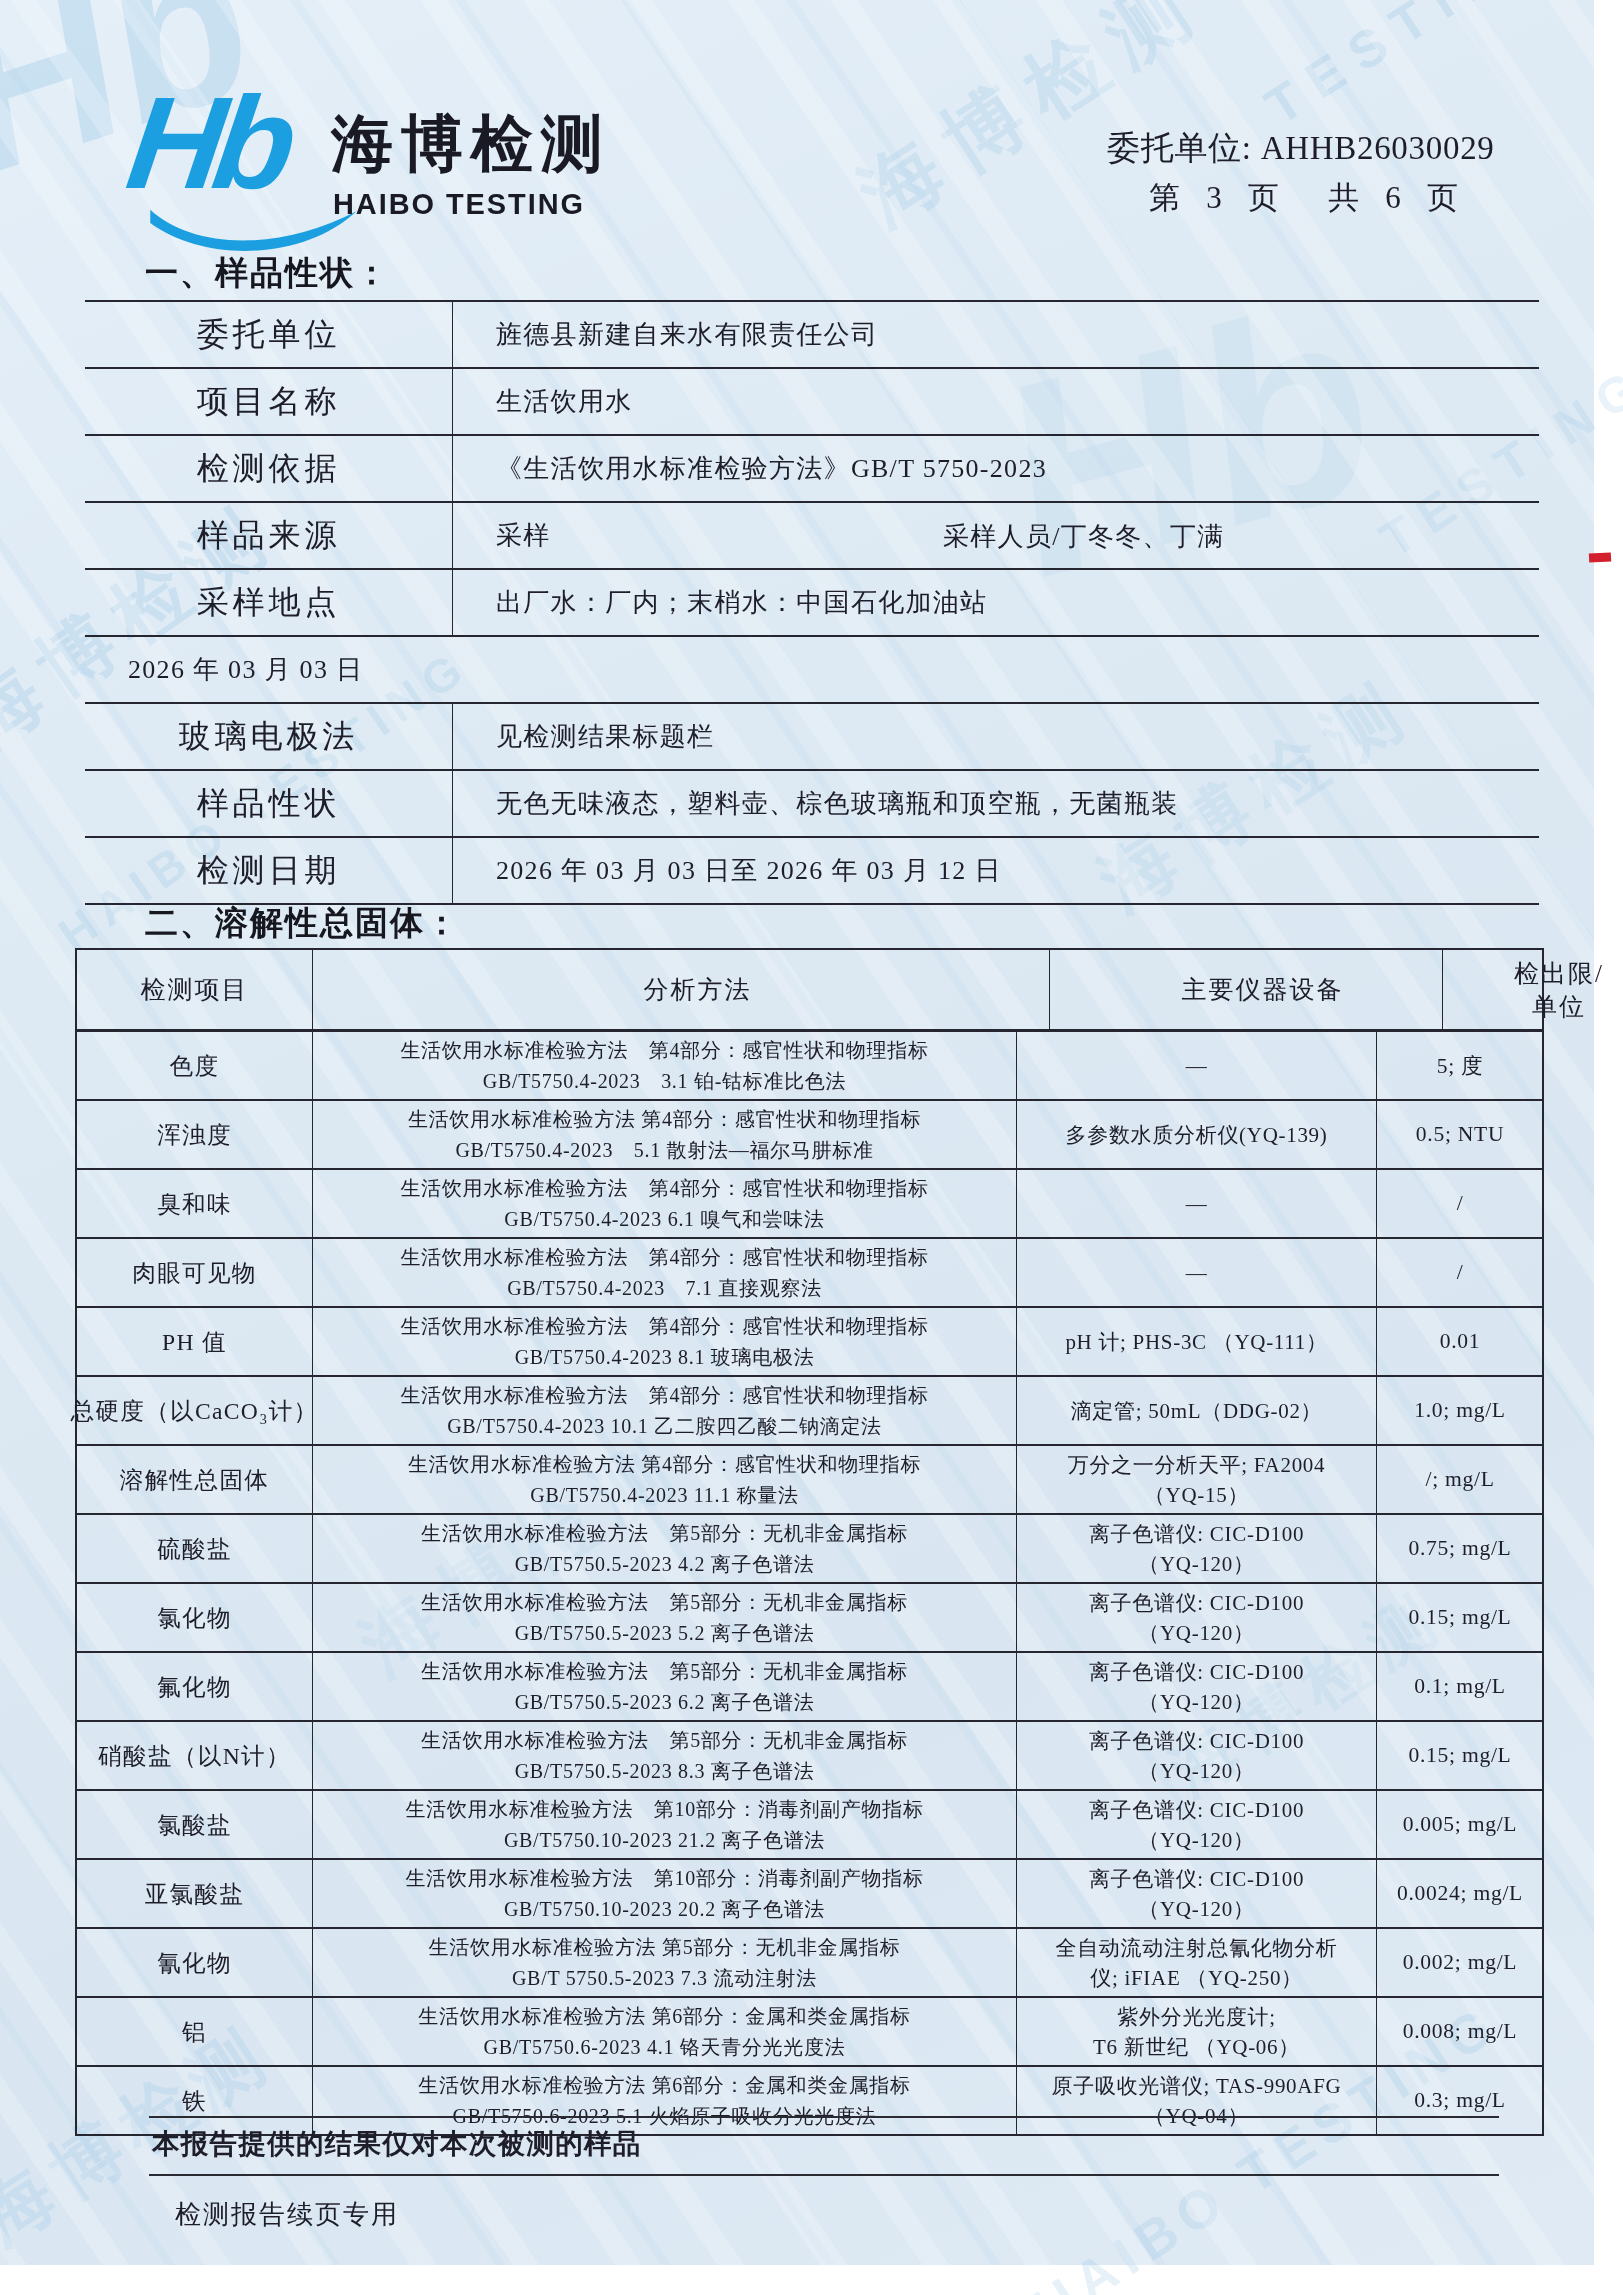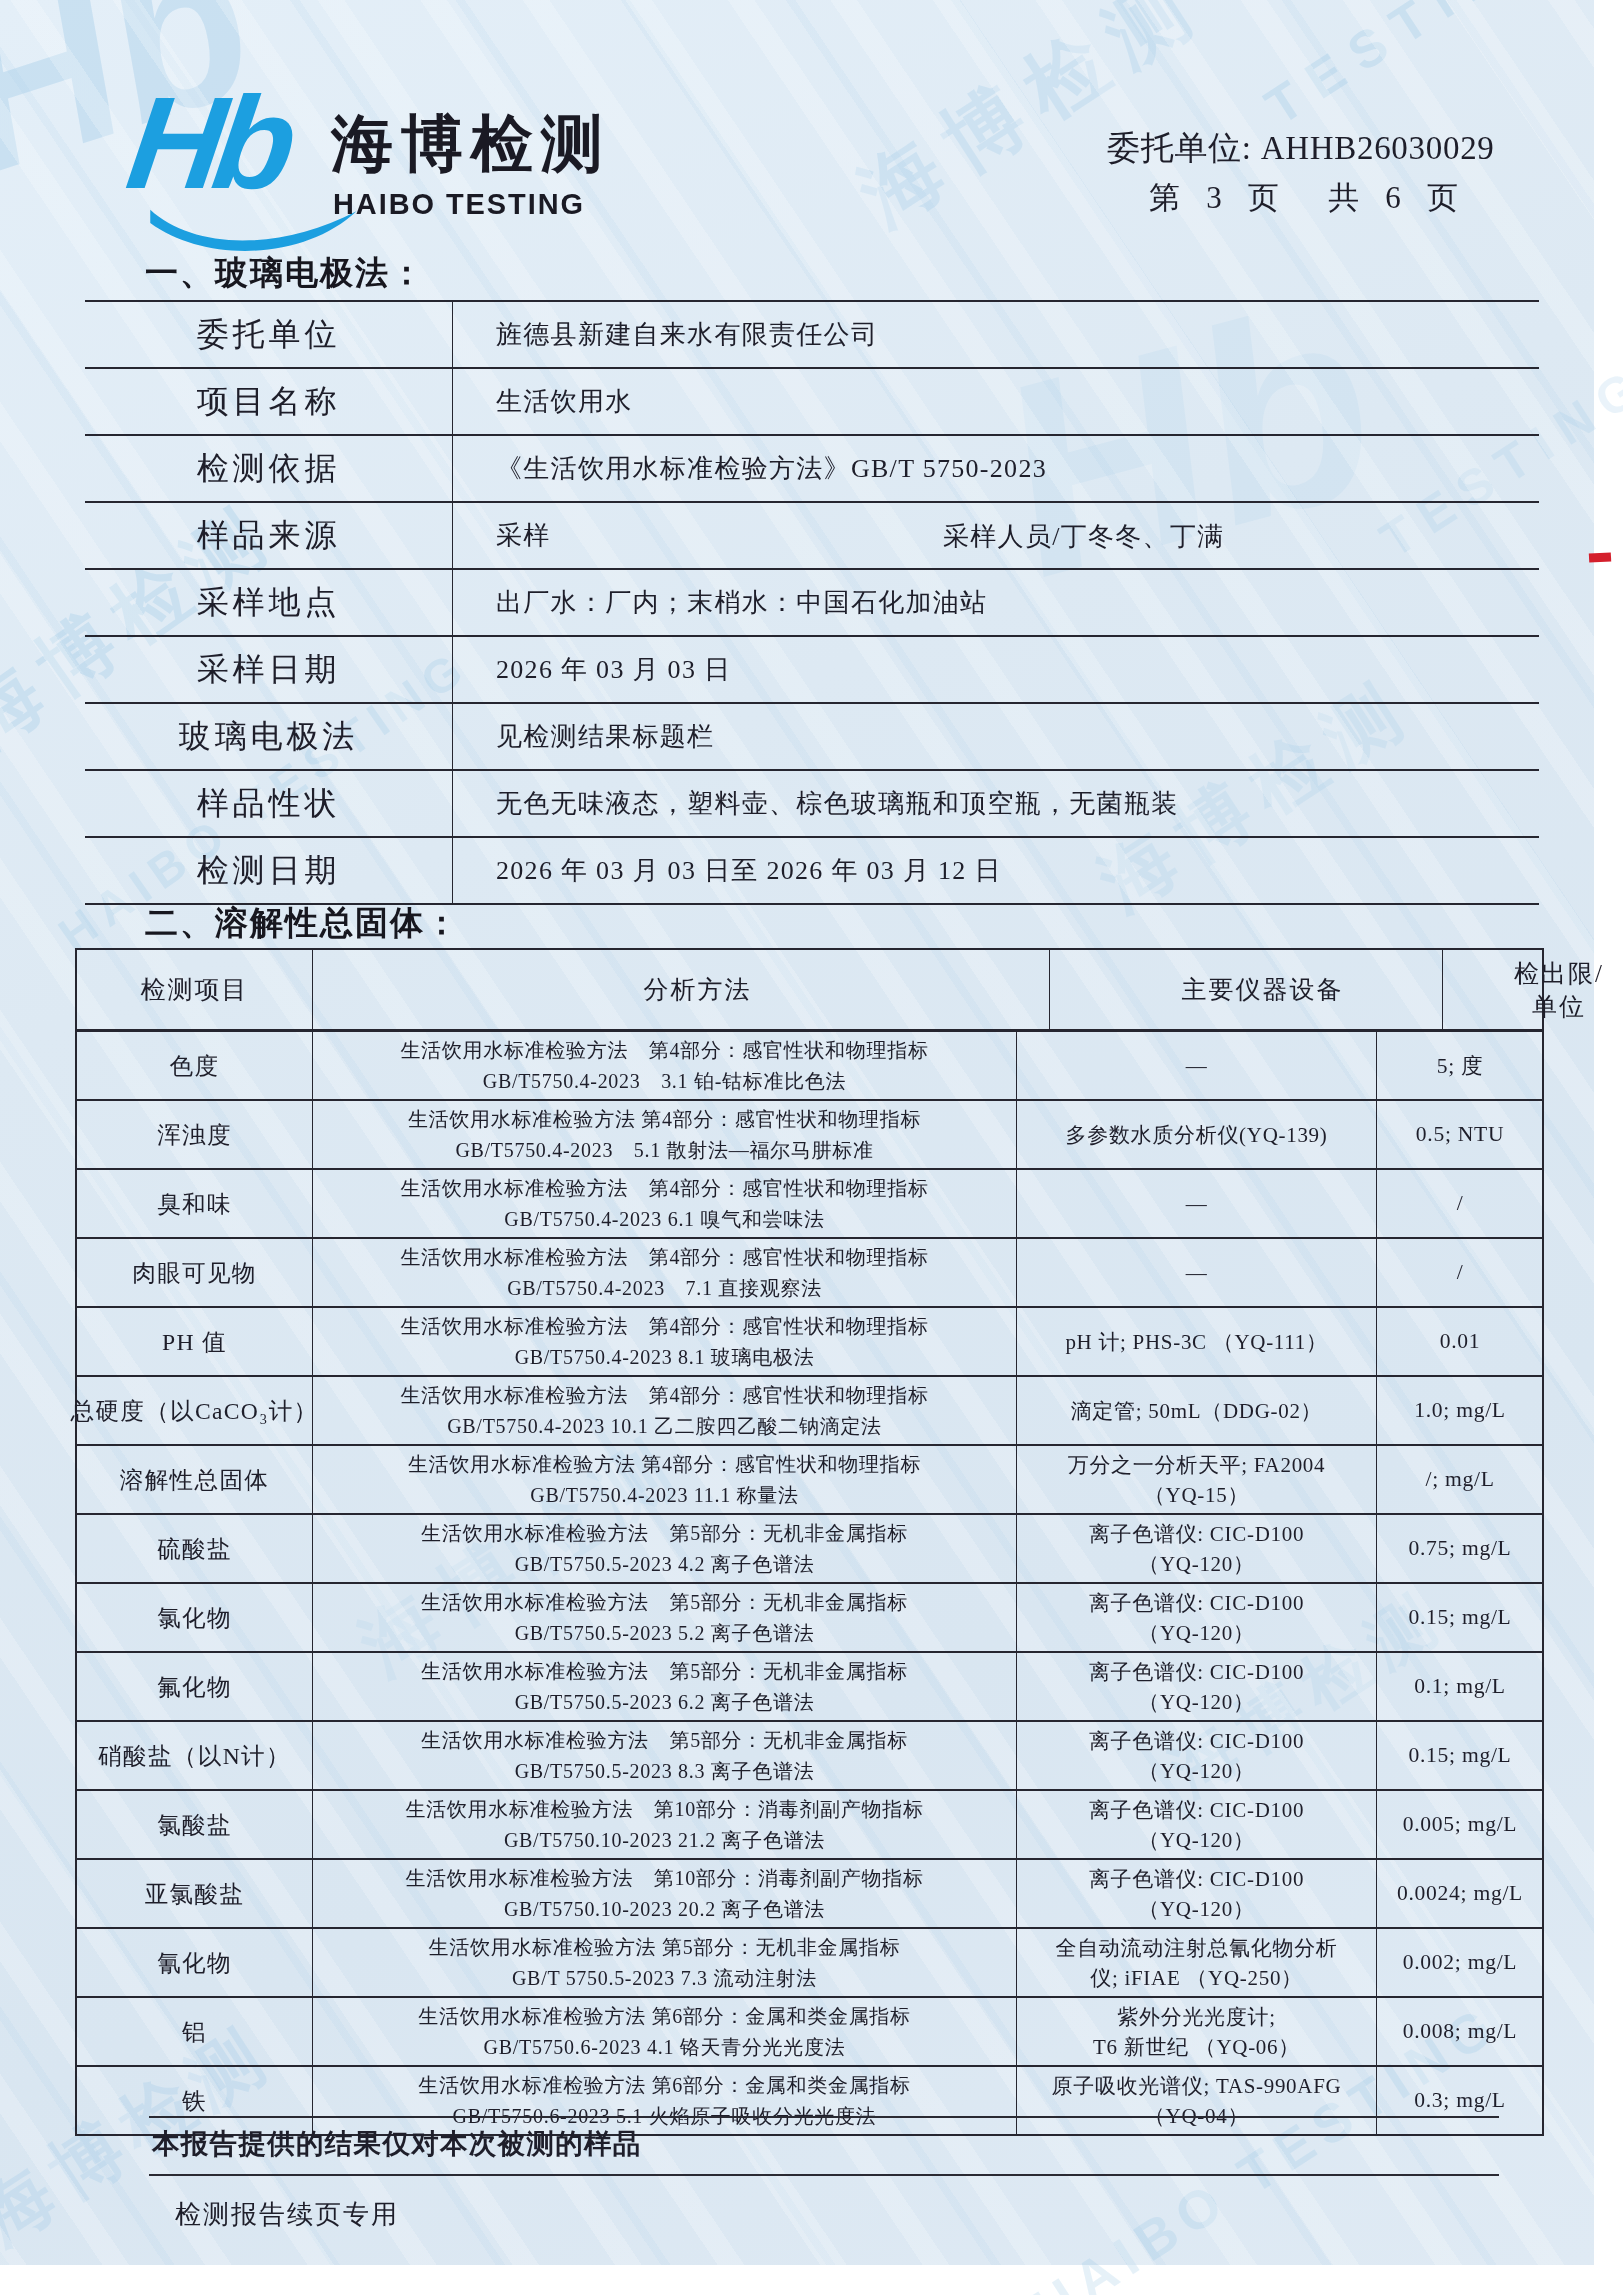--- a/index.html
+++ b/index.html
@@ -113,21 +113,21 @@
   </svg>
   <div class="logo-cn">海博检测</div>
   <div class="logo-en">HAIBO TESTING</div>
 
   <div class="order-line">
     <span>委托单位:</span>
     <span>AHHB26030029</span>
   </div>
   <div class="page-line">第 3 页　共 6 页</div>
 
-  <div class="sec-title s1">一、玻璃电极法：</div>
+  <div class="sec-title s1">一、样品性状：</div>
 
   <div class="t1">
     <div class="t1-row">
       <div class="t1-label">委托单位</div>
       <div class="t1-value">
           <span>旌德县新建自来水有限责任公司</span>
           <span class="t1-value2"></span>
         </div>
     </div>
     <div class="t1-row">
@@ -152,21 +152,20 @@
         </div>
     </div>
     <div class="t1-row">
       <div class="t1-label">采样地点</div>
       <div class="t1-value">
           <span>出厂水：厂内；末梢水：中国石化加油站</span>
           <span class="t1-value2"></span>
         </div>
     </div>
     <div class="t1-row">
-      <div class="t1-label">采样日期</div>
       <div class="t1-value">
           <span>2026 年 03 月 03 日</span>
           <span class="t1-value2"></span>
         </div>
     </div>
     <div class="t1-row">
       <div class="t1-label">玻璃电极法</div>
       <div class="t1-value">
           <span>见检测结果标题栏</span>
           <span class="t1-value2"></span>

